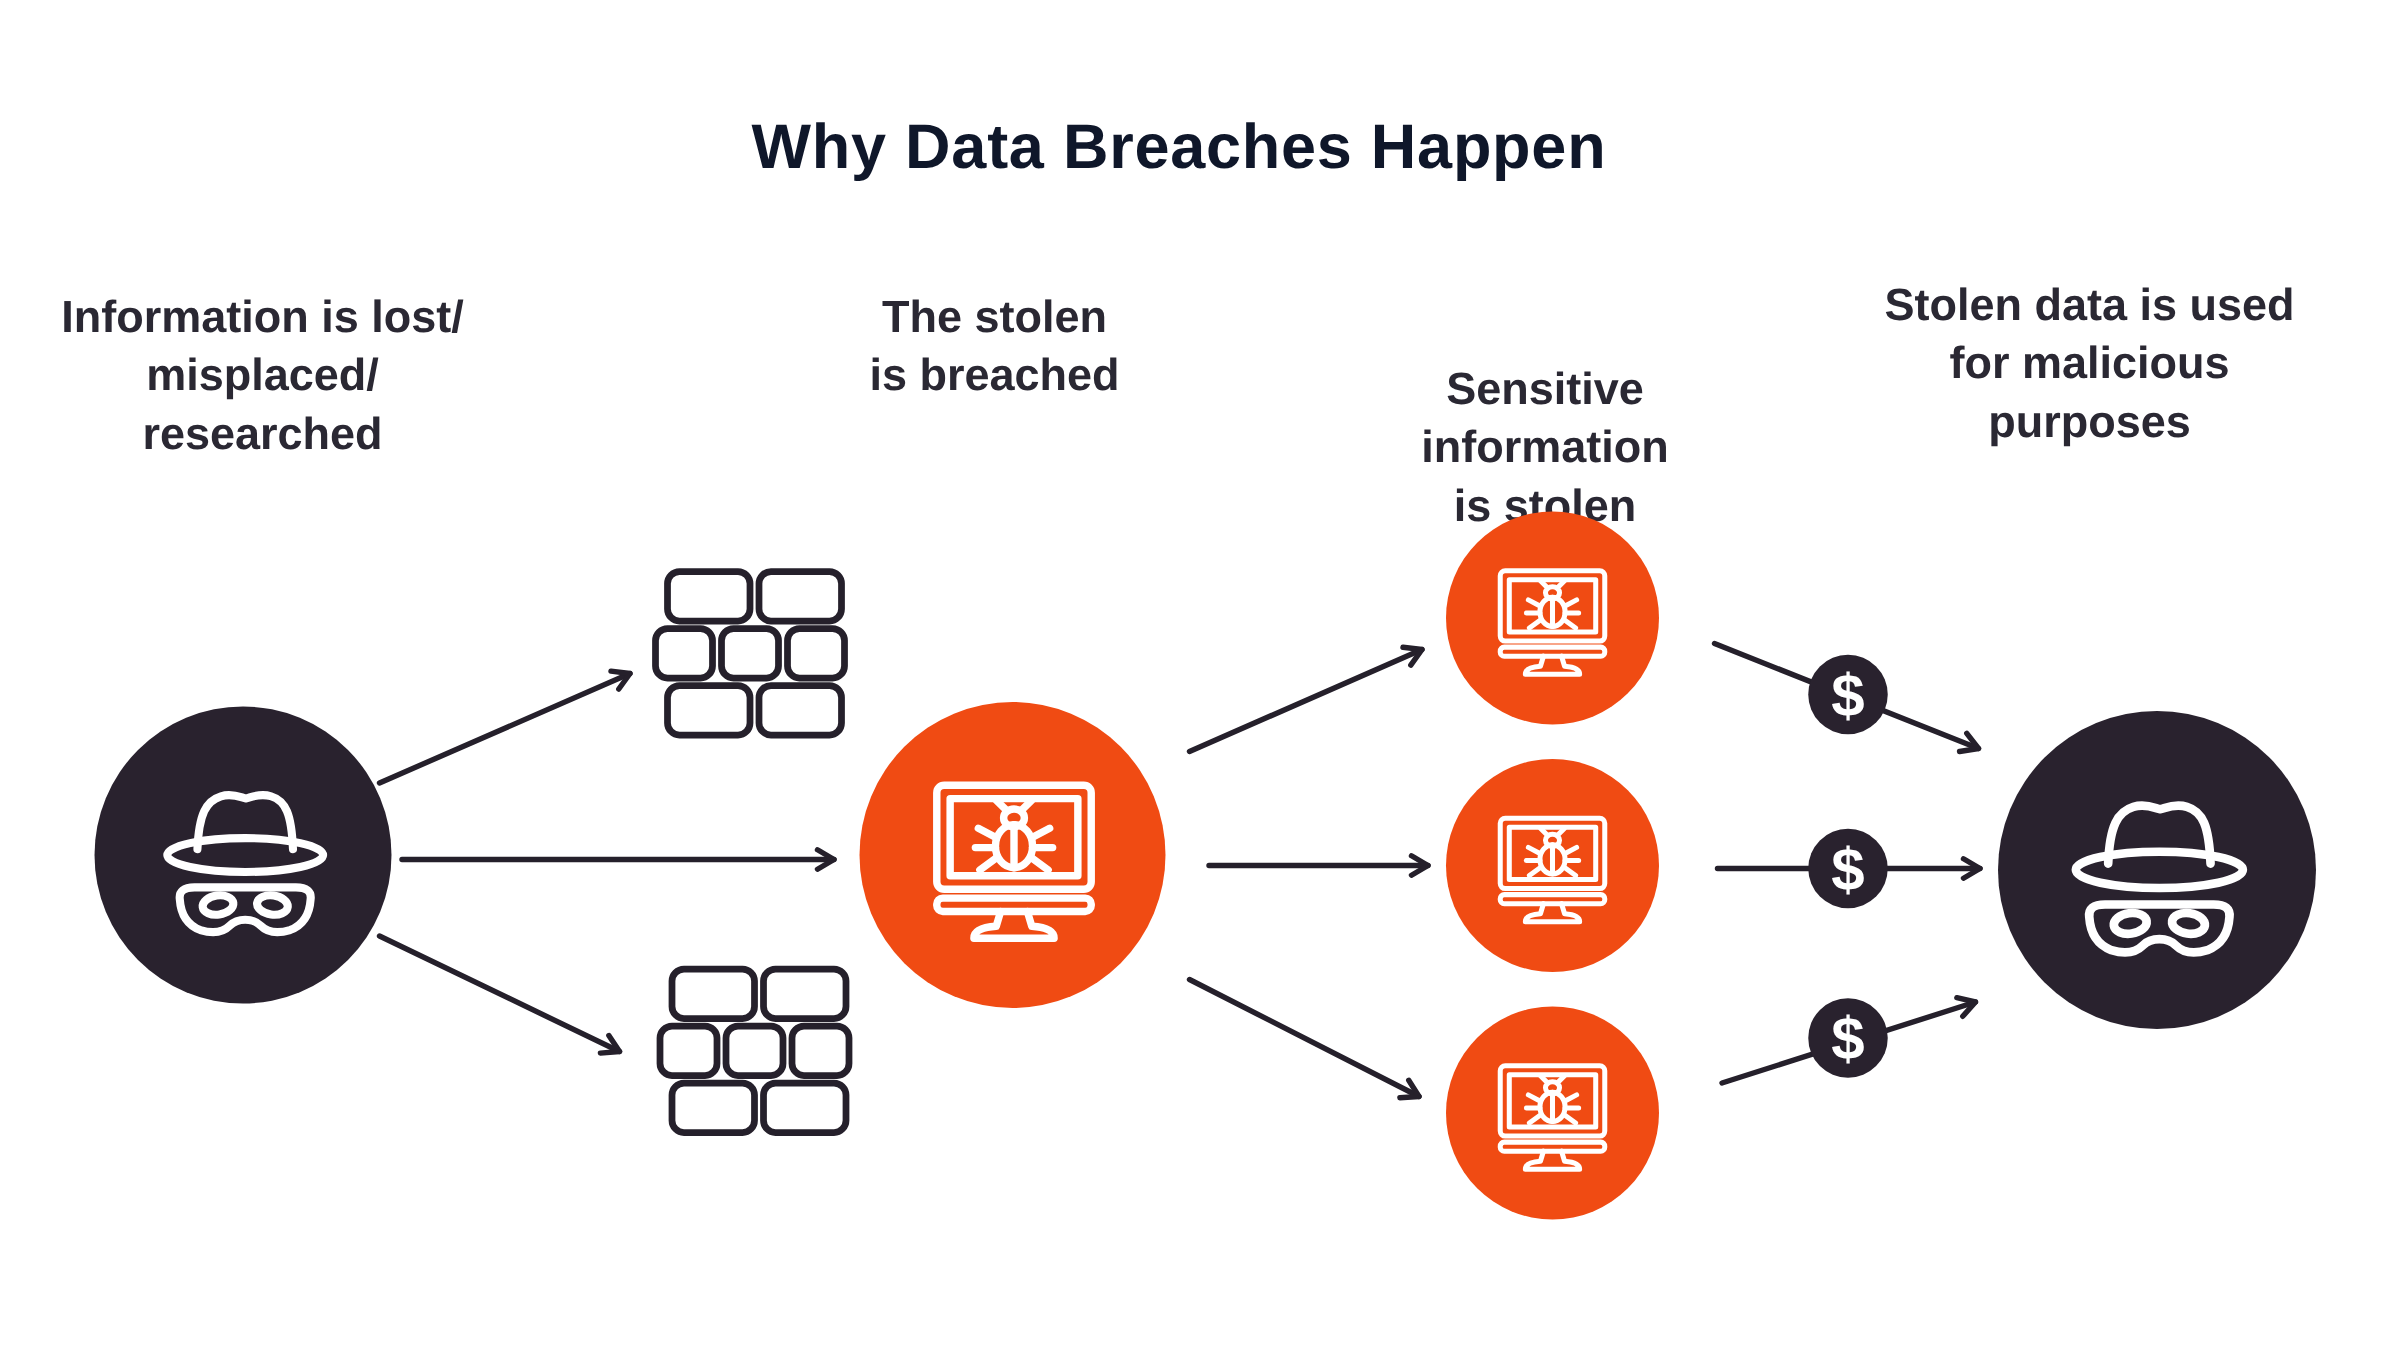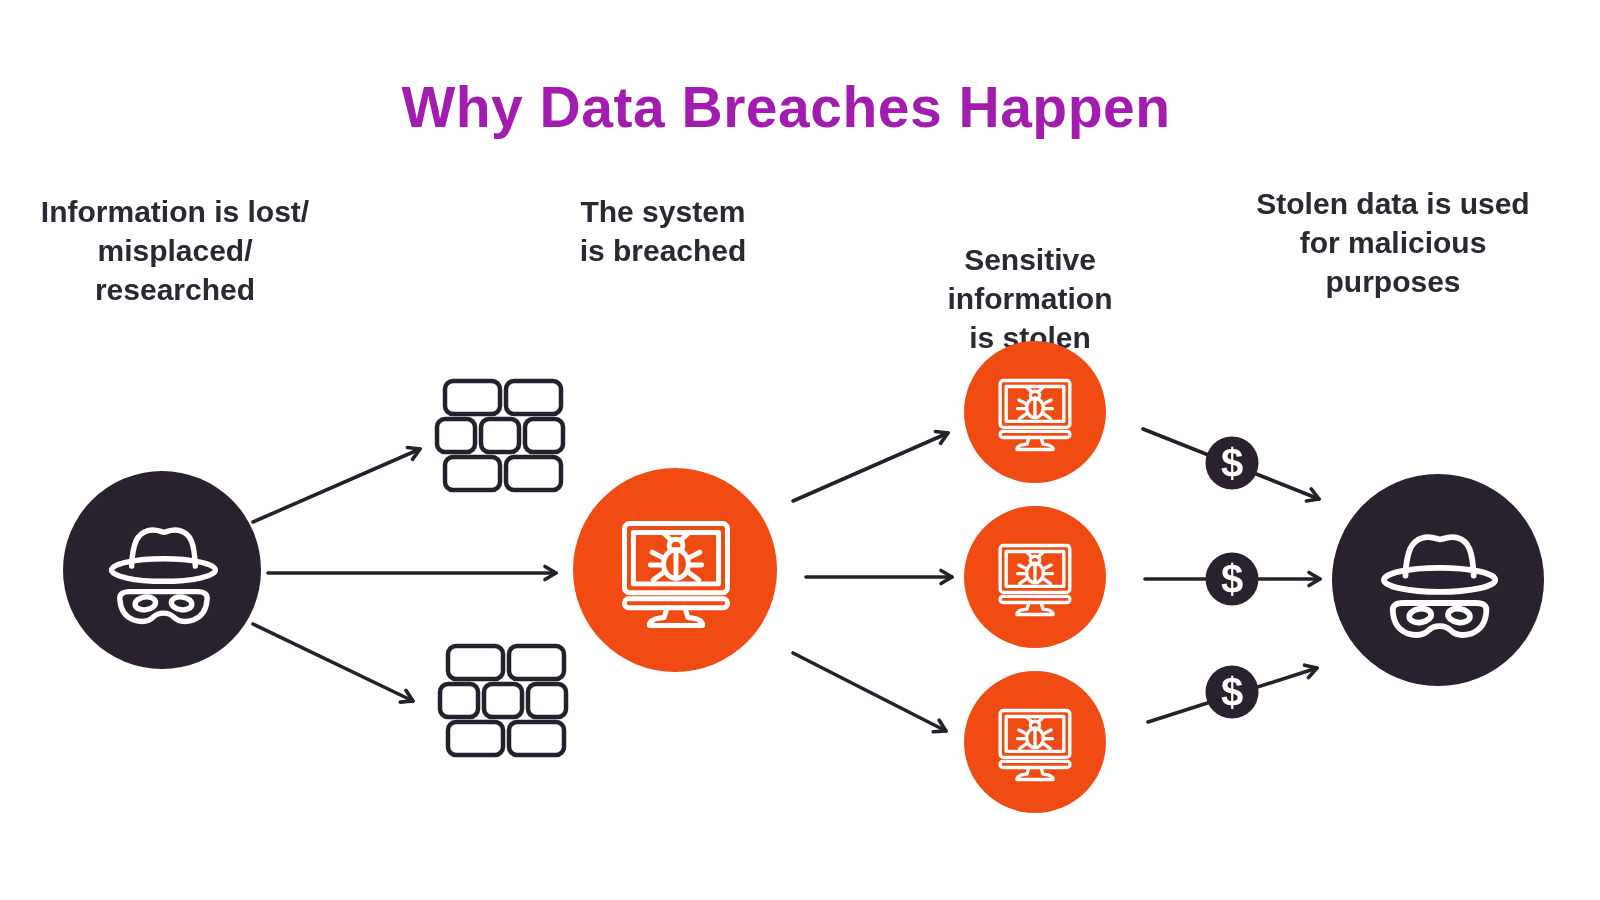--- a/index.html
+++ b/index.html
@@ -7,23 +7,23 @@
     position:relative;
     width:1600px;height:900px;
     background:#ffffff;
     font-family:"Liberation Sans",sans-serif;
     overflow:hidden;
   }
   .title{
     position:absolute;
     top:74px;left:0;width:1572px;margin:0;
     text-align:center;
-    font-size:57px;font-weight:700;
+    font-size:42px;font-weight:700;
     letter-spacing:0.5px;
-    color:#a21caf;
+    color:#0f172a;
   }
   .col-label{
     position:absolute;
     width:360px;
     text-align:center;
     font-size:30px;font-weight:700;
     line-height:39px;
     color:#2a2833;
     white-space:pre-line;
   }
@@ -41,21 +41,21 @@
 </head>
 <body>
 
 <div class="stage">
 
   <h1 class="title">Why Data Breaches Happen</h1>
 
   <div class="col-label" id="lbl-1">Information is lost/
 misplaced/
 researched</div>
-  <div class="col-label" id="lbl-2">The system
+  <div class="col-label" id="lbl-2">The stolen
 is breached</div>
   <div class="col-label" id="lbl-3">Sensitive
 information
 is stolen</div>
   <div class="col-label" id="lbl-4">Stolen data is used
 for malicious
 purposes</div>
 
   <svg class="layer" width="1600" height="900" viewBox="0 0 1600 900">
     <defs>

